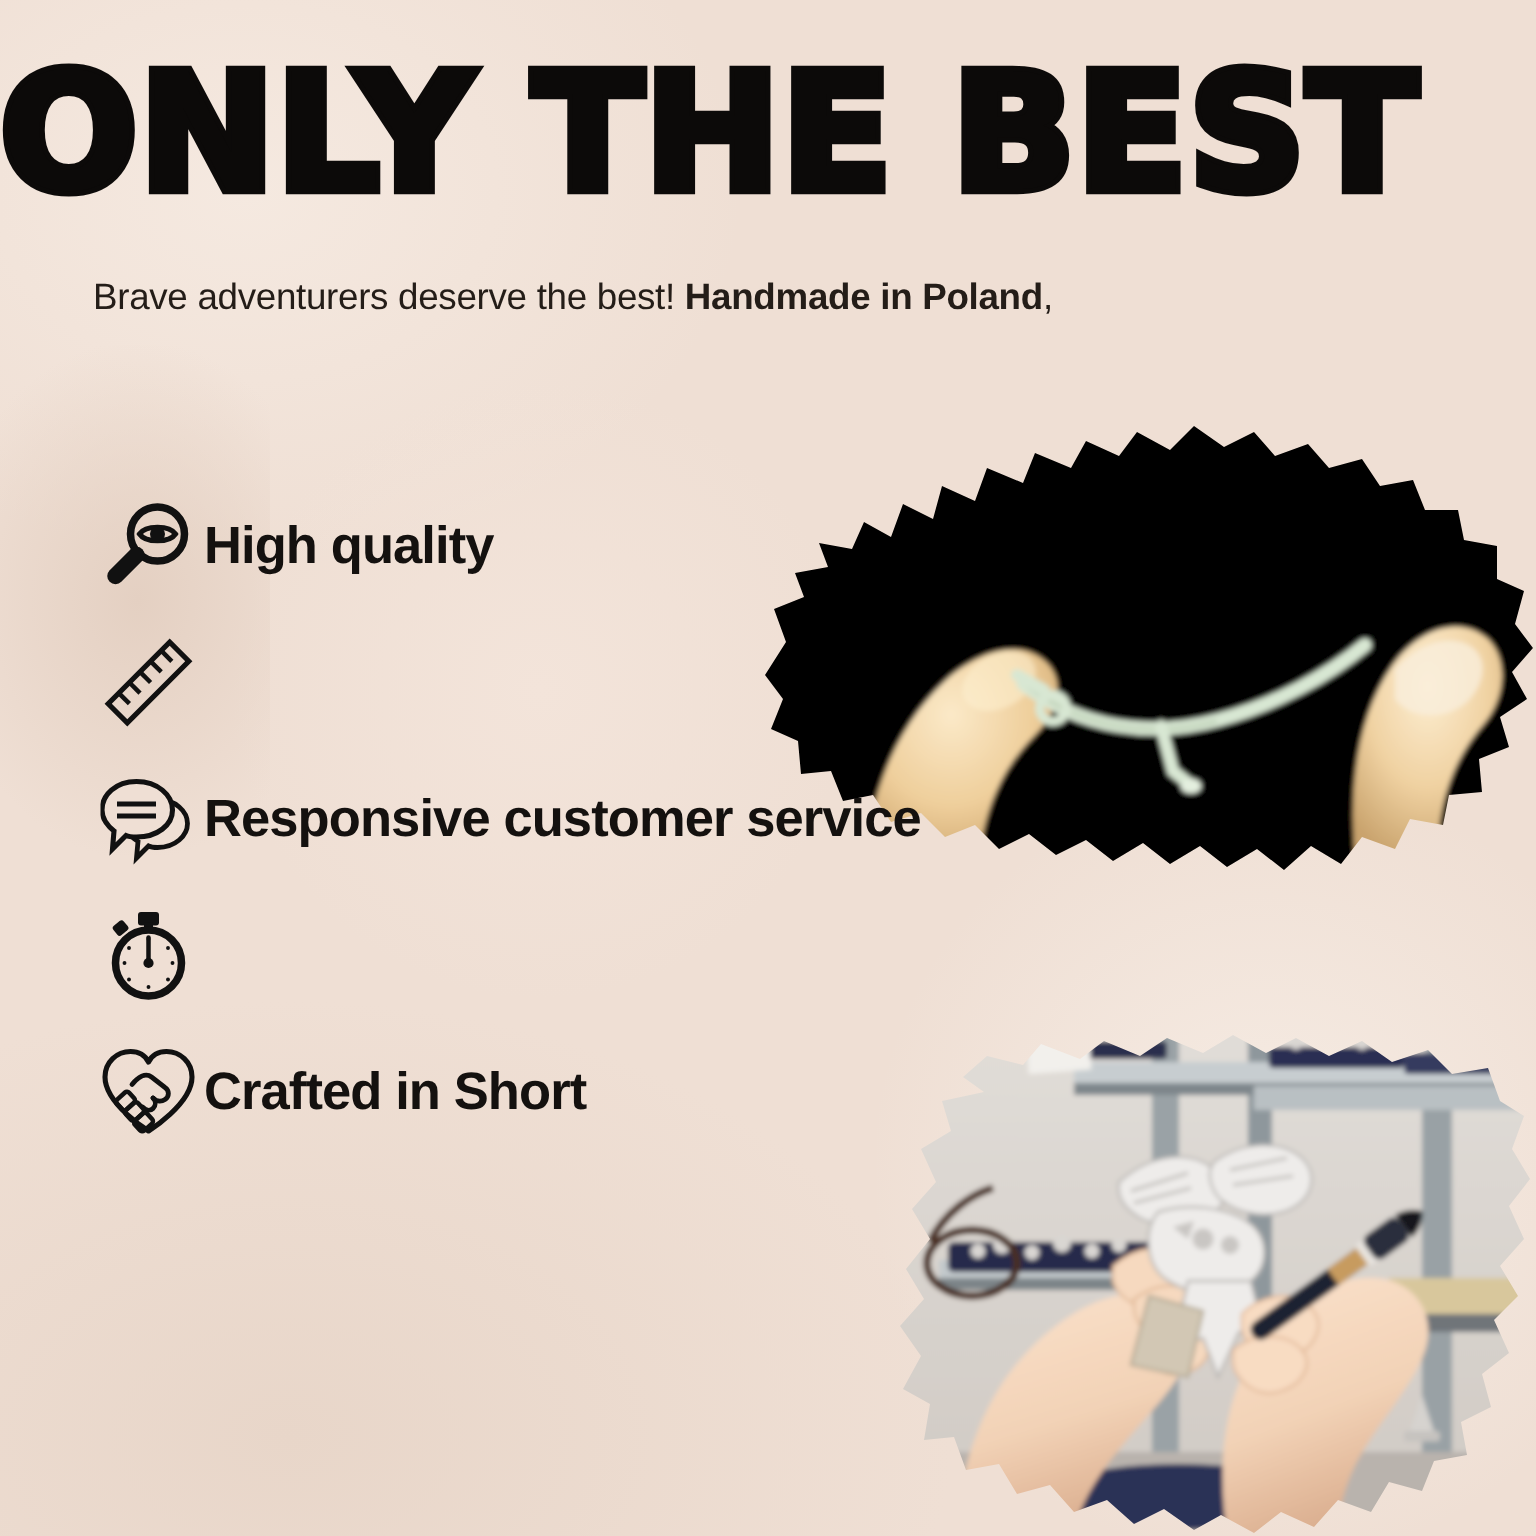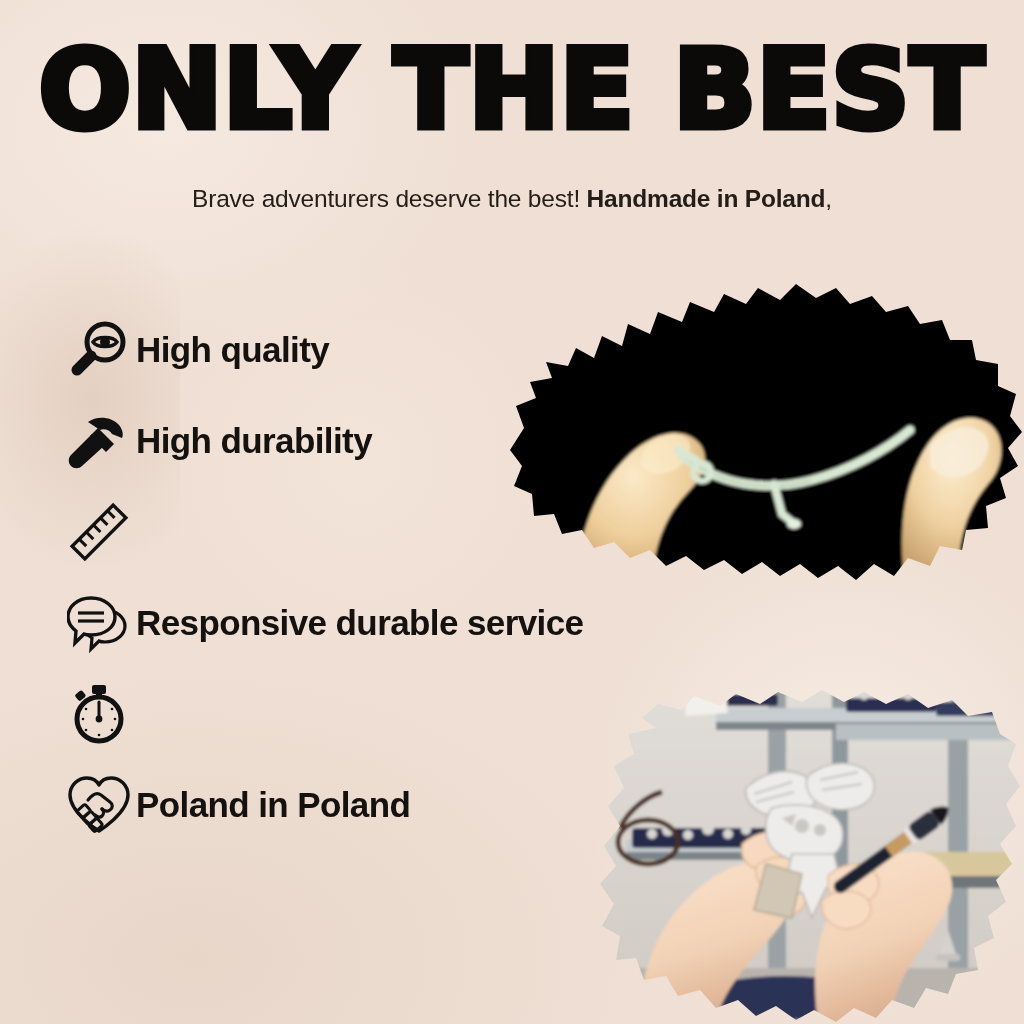--- a/index.html
+++ b/index.html
@@ -46,50 +46,49 @@
   .wash-e {
     left: -40px; top: 230px; width: 220px; height: 340px;
     background: radial-gradient(ellipse at 60% 50%, #e4d0c2 0%, rgba(228,208,194,0) 72%);
   }
 
   
   #headline {
     position: absolute;
     left: 0; top: 36px;
     width: 1024px;
-    text-align: center;
     font-family: "DejaVu Sans", sans-serif;
     font-weight: bold;
     font-size: 108px;
     line-height: 1;
     letter-spacing: 1px;
     color: #0c0a09;
     -webkit-text-stroke: 7px #0c0a09;
     paint-order: stroke fill;
     white-space: nowrap;
   }
 
   
   #subtitle {
     position: absolute;
     left: 62px; top: 182px;
     width: 900px;
-    text-align: center;
+    text-align: left;
     font-size: 24.5px;
     line-height: 1.42;
     color: #241d18;
     letter-spacing: -0.2px;
   }
   #subtitle b { font-weight: bold; }
 
   
   #features {
     position: absolute;
     left: 62px;
-    top: 304px;
+    top: 318px;
     width: 700px;
   }
   .feature-row {
     position: relative;
     height: 91px;
     display: flex;
     align-items: center;
   }
   .feature-icon {
     width: 74px;
@@ -323,30 +322,20 @@
         <svg width="62" height="62" viewBox="0 0 62 62">
           <circle cx="37" cy="23" r="18" fill="none" stroke="#111" stroke-width="5"></circle>
           <path d="M23,37 L9,51" stroke="#111" stroke-width="11" stroke-linecap="round"></path>
           <path d="M25,23 C29,17 45,17 49,23 C45,29 29,29 25,23 Z" fill="none" stroke="#111" stroke-width="3.4"></path>
           <circle cx="37" cy="23" r="5" fill="#111"></circle>
         </svg>
       </div>
       <div class="feature-label">High quality</div>
     </div>
 
-    <div class="feature-row">
-      <div class="feature-icon">
-        <svg width="62" height="62" viewBox="0 0 62 62">
-          <path d="M20,12 C28,6 42,6 50,14 C54,18 56,24 54,28 L44,24 C42,20 36,18 32,20 Z" fill="#111"></path>
-          <path d="M30,18 L46,34 L38,42 L22,26 Z" fill="#111"></path>
-          <path d="M24,24 L36,36 L14,56 C11,59 6,59 3,56 C0,53 0,48 3,45 Z" fill="#111"></path>
-        </svg>
-      </div>
-      <div class="feature-label">High durability</div>
-    </div>
 
     <div class="feature-row">
       <div class="feature-icon">
         <svg width="62" height="62" viewBox="0 0 62 62">
           <g transform="rotate(-45 31 31)">
             <rect x="2" y="22" width="58" height="18" fill="none" stroke="#111" stroke-width="3.4"></rect>
             <g stroke="#111" stroke-width="3">
               <path d="M12,22 L12,32"></path>
                 <path d="M22,22 L22,32"></path>
               <path d="M32,22 L32,32"></path>
@@ -364,21 +353,21 @@
           <path d="M38,18 C50,18 58,26 58,34 C58,42 50,50 38,50 C36,50 34,50 32,49
                    L24,57 L25,46 C20,43 18,39 18,34 C18,26 26,18 38,18 Z" fill="#efdfd4" stroke="#111" stroke-width="3.2"></path>
           <path d="M24,6 C38,6 48,15 48,25 C48,35 38,43 24,43 C21,43 19,43 17,42
                    L8,51 L9,39 C4,35 1,31 1,25 C1,15 10,6 24,6 Z" fill="#efdfd4" stroke="#111" stroke-width="3.4"></path>
           <g stroke="#111" stroke-width="3.2">
             <path d="M11,21 L37,21"></path>
             <path d="M11,29 L37,29"></path>
           </g>
         </svg>
       </div>
-      <div class="feature-label">Responsive durable service</div>
+      <div class="feature-label">Responsive customer service</div>
     </div>
 
     <div class="feature-row">
       <div class="feature-icon">
         <svg width="62" height="62" viewBox="0 0 62 62">
           <rect x="24" y="2" width="14" height="9" rx="2" fill="#111"></rect>
           <rect x="28" y="9" width="6" height="6" fill="#111"></rect>
           <rect x="8" y="9" width="9" height="8" rx="2" fill="#111" transform="rotate(-40 12 13)"></rect>
           <circle cx="31" cy="36" r="22" fill="none" stroke="#111" stroke-width="5"></circle>
           <path d="M31,36 L31,19" stroke="#111" stroke-width="3" stroke-linecap="round"></path>
@@ -404,17 +393,17 @@
                    C35,7 39,4 45,4 C54,4 62,11 62,21 C62,39 33,57 33,57 Z" fill="none" stroke="#111" stroke-width="3.4" stroke-linejoin="round"></path>
           <path d="M22,26 C26,21 31,18 35,21 L44,28 C47,30 47,34 44,36 C41,38 38,37 36,35" fill="none" stroke="#111" stroke-width="3.2" stroke-linecap="round"></path>
           <path d="M36,35 C38,37 38,40 36,42 C34,44 31,43 29,41" fill="none" stroke="#111" stroke-width="3.2" stroke-linecap="round"></path>
           <g fill="none" stroke="#111" stroke-width="3">
             <rect x="12" y="33" width="11" height="9" rx="2" transform="rotate(-42 17 37)"></rect>
             <rect x="18" y="40" width="11" height="9" rx="2" transform="rotate(-42 23 44)"></rect>
             <rect x="24" y="47" width="11" height="9" rx="2" transform="rotate(-42 29 51)"></rect>
           </g>
         </svg>
       </div>
-      <div class="feature-label">Poland in Poland</div>
+      <div class="feature-label">Crafted in Short</div>
     </div>
 
   </div>
 </div>
 
 </body></html>

